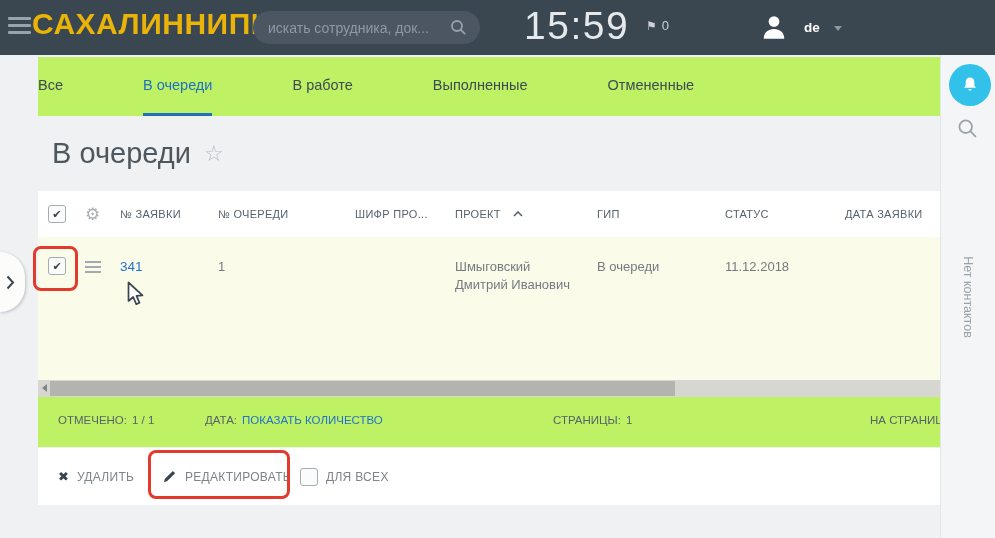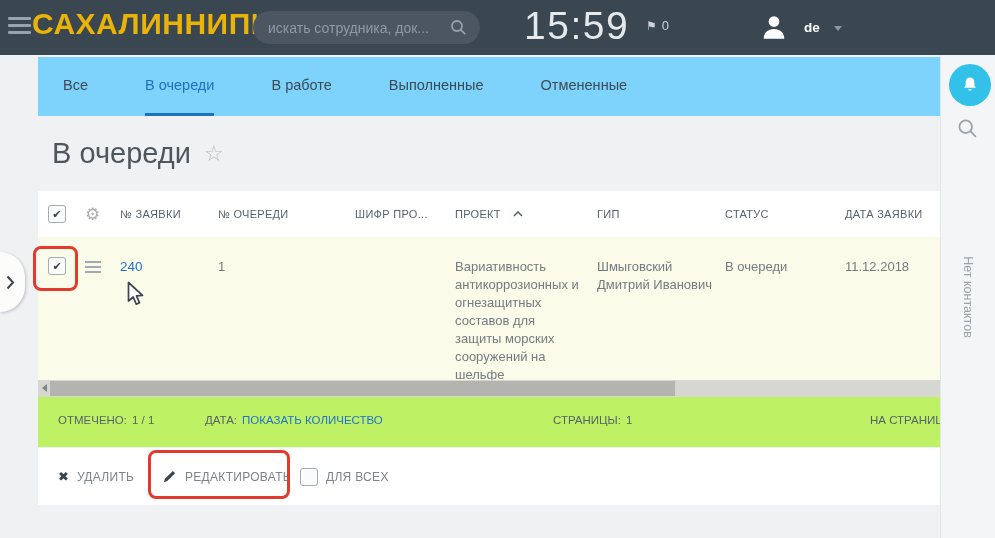--- a/index.html
+++ b/index.html
@@ -31,21 +31,21 @@
   .bell-btn{position:absolute;top:9px;left:8px;width:42px;height:42px;border-radius:50%;background:#31c1e9;
             display:flex;align-items:center;justify-content:center;cursor:pointer;}
   .rail-search{position:absolute;top:63px;left:16px;width:21px;height:21px;cursor:pointer;}
   .no-contacts{position:absolute;top:192px;left:0;width:54px;height:100px;
                display:flex;align-items:center;justify-content:center;}
   .no-contacts span{transform:rotate(90deg);white-space:nowrap;color:#9ba3aa;font-size:12.5px;}
 
   
   .content{position:absolute;left:38px;top:57px;width:902px;}
 
-  .tabs-panel{height:59px;background:#7dd3fc;display:flex;align-items:stretch;padding-left:25px;gap:57px;
+  .tabs-panel{height:59px;background:#bef264;display:flex;align-items:stretch;gap:80px;
               box-sizing:border-box;}
   .tab{display:flex;align-items:center;font-size:14.5px;color:#3e4a54;cursor:pointer;
        border-bottom:3px solid transparent;box-sizing:border-box;white-space:nowrap;}
   .tab.active{color:#1e70c1;border-bottom-color:#1e70c1;}
 
   .title-row{height:75px;display:flex;align-items:center;padding-left:14px;}
   .page-title{font-size:29px;font-weight:300;color:#4f575e;}
   .fav-star{margin-left:13px;font-size:22px;color:#b7bdc2;font-family:"DejaVu Sans",sans-serif;cursor:pointer;}
 
   .table-panel{background:#ffffff;}
@@ -192,25 +192,24 @@
           </div>
         </div>
         <div class="td" style="padding-top:0;">
           <div class="row-menu">
               <span></span>
               <span></span>
               <span></span>
             </div>
         </div>
         <div class="td">
-          <span class="td-link">240</span>
+          <span class="td-link">341</span>
         </div>
         <div class="td">1</div>
         <div class="td"></div>
-        <div class="td">Вариативность антикоррозионных и огнезащитных составов для защиты морских сооружений на шельфе</div>
         <div class="td">Шмыговский Дмитрий Иванович</div>
         <div class="td">В очереди</div>
         <div class="td">11.12.2018</div>
 
         <div class="anno anno-check"></div>
       </div>
 
       <div class="hscroll">
         <div class="scroll-left-arrow"></div>
         <div class="scroll-thumb"></div>

